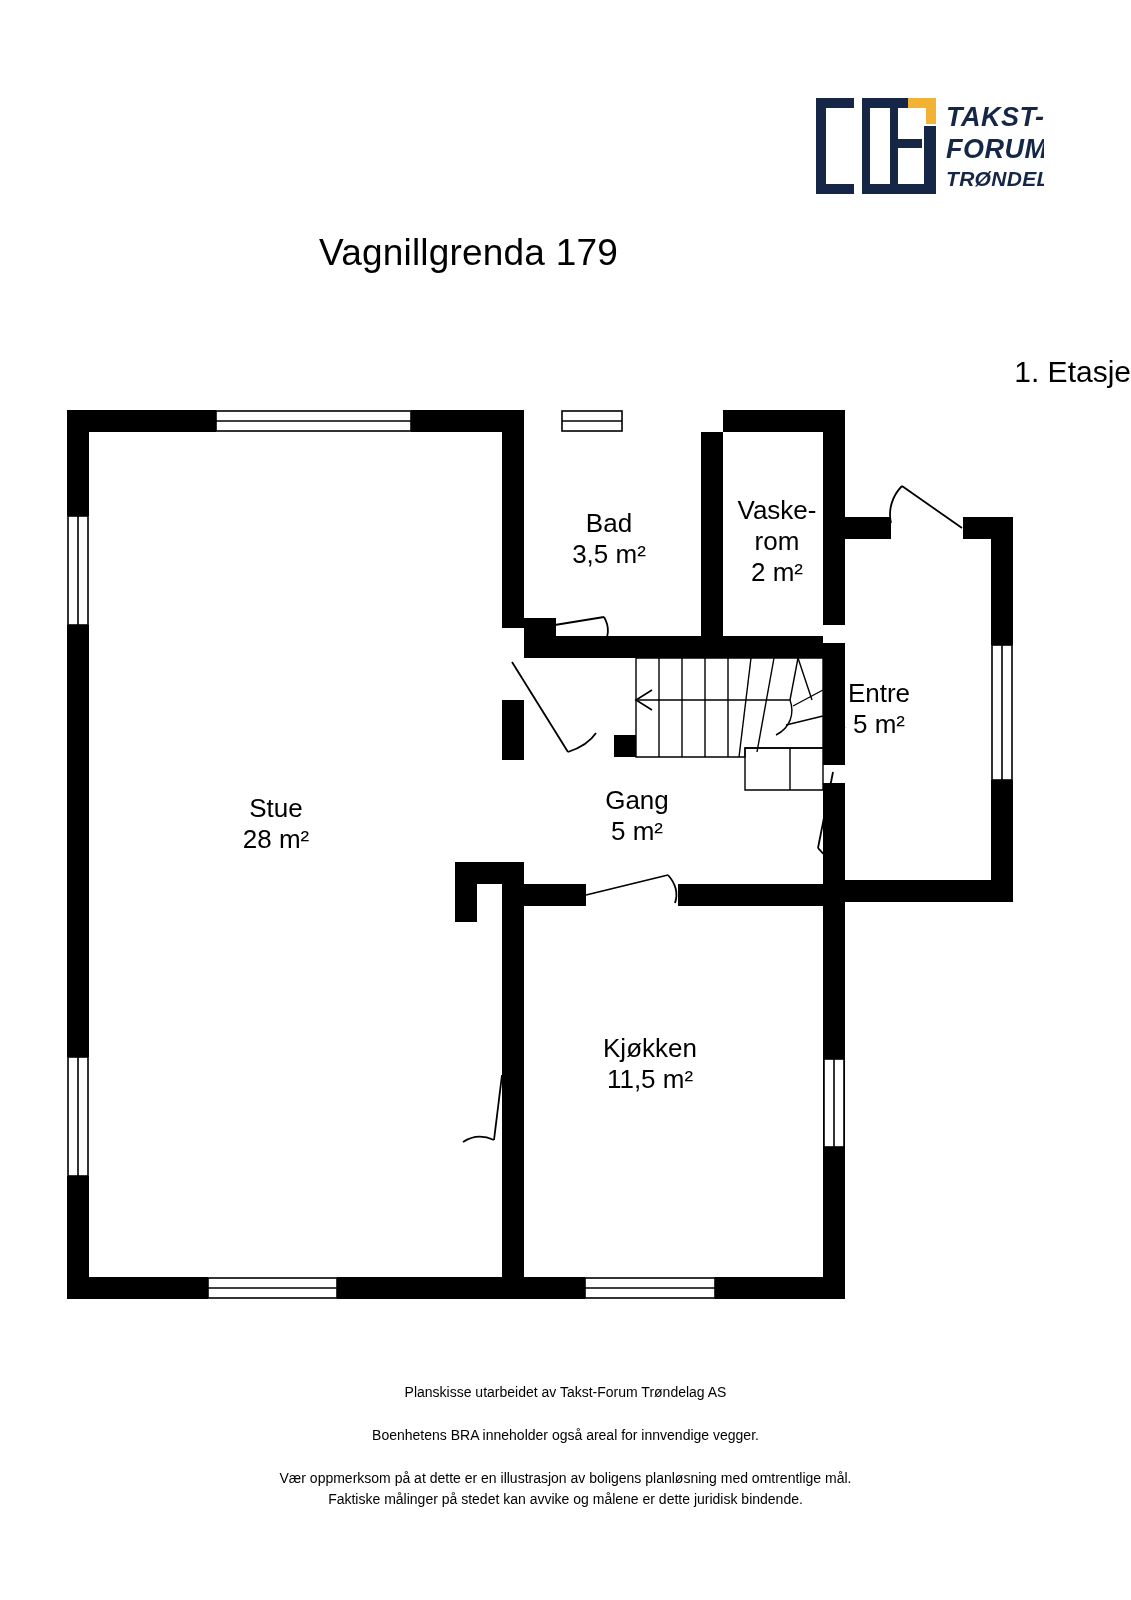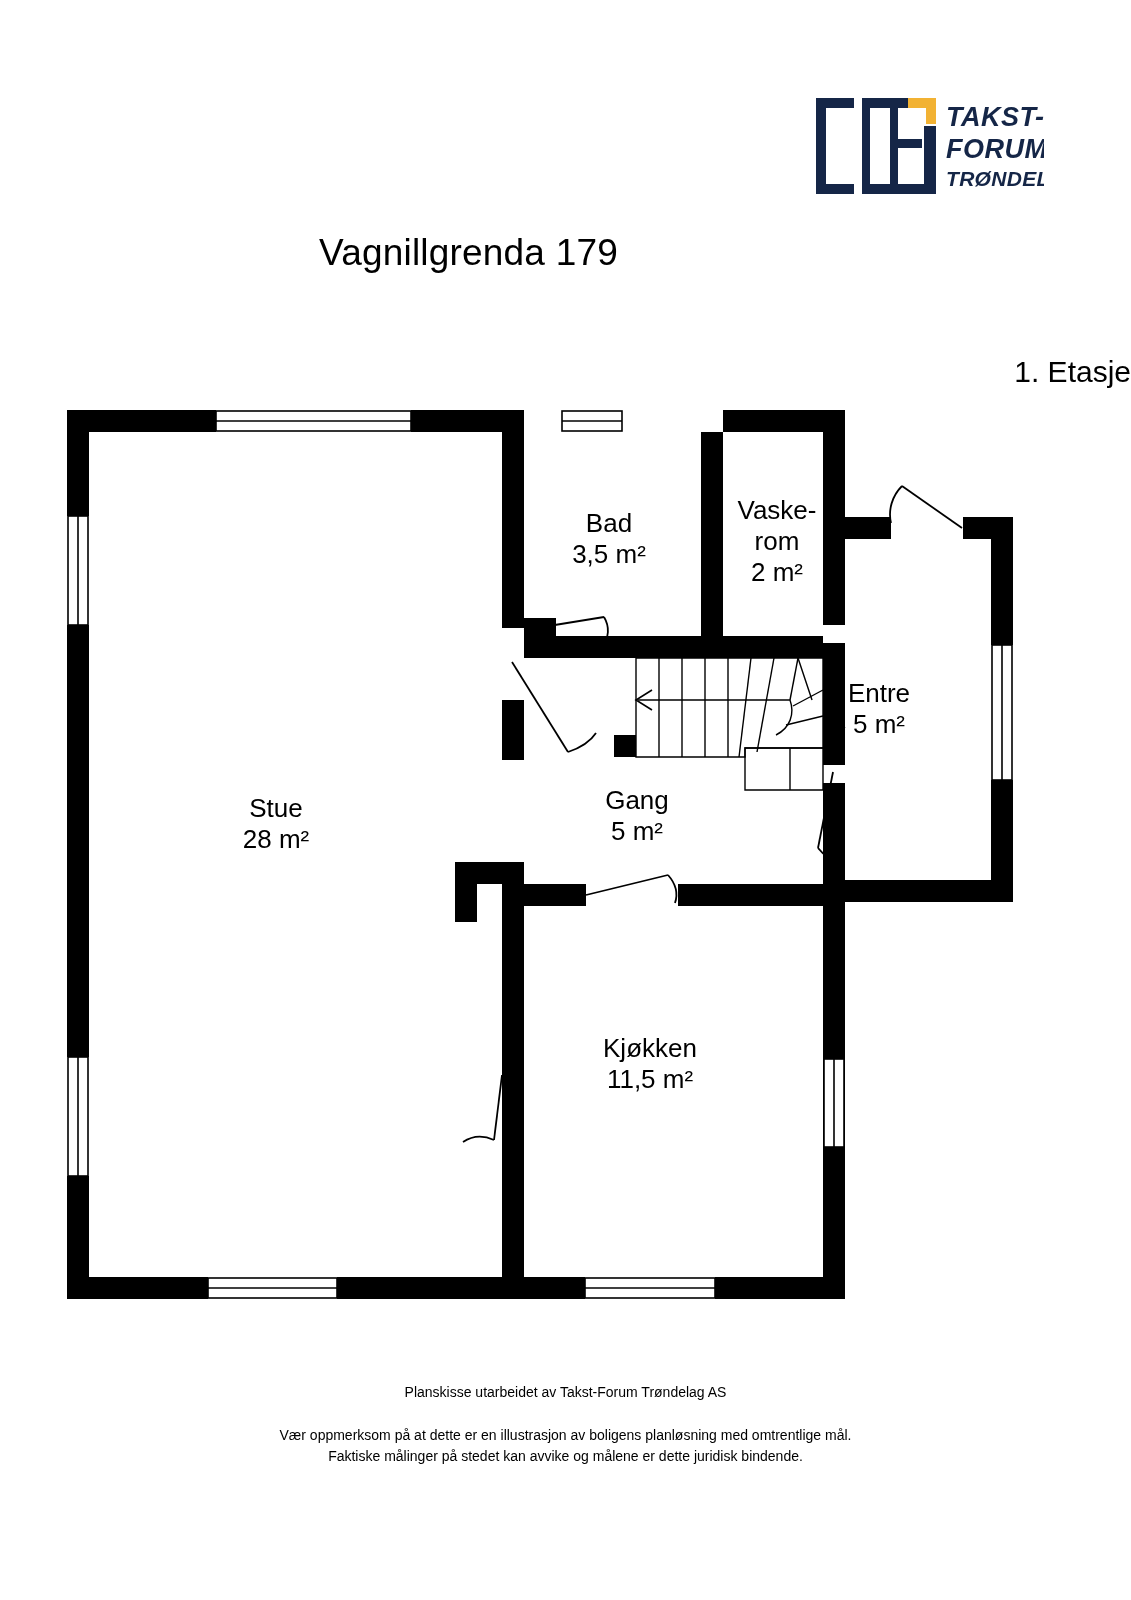--- a/index.html
+++ b/index.html
@@ -273,18 +273,19 @@
     </g>
 
   </g>
 </svg>
 
 <div id="footer">
   <div class="blk">
     <span class="line">Planskisse utarbeidet av Takst-Forum Trøndelag AS</span>
   </div>
   <div class="blk">
+    <span class="line">Boenhetens BRA inneholder også areal for innvendige vegger.</span>
   </div>
   <div class="blk">
     <span class="line">Vær oppmerksom på at dette er en illustrasjon av boligens planløsning med omtrentlige mål.</span>
     <span class="line">Faktiske målinger på stedet kan avvike og målene er dette juridisk bindende.</span>
   </div>
 </div>
 
 </body></html>

